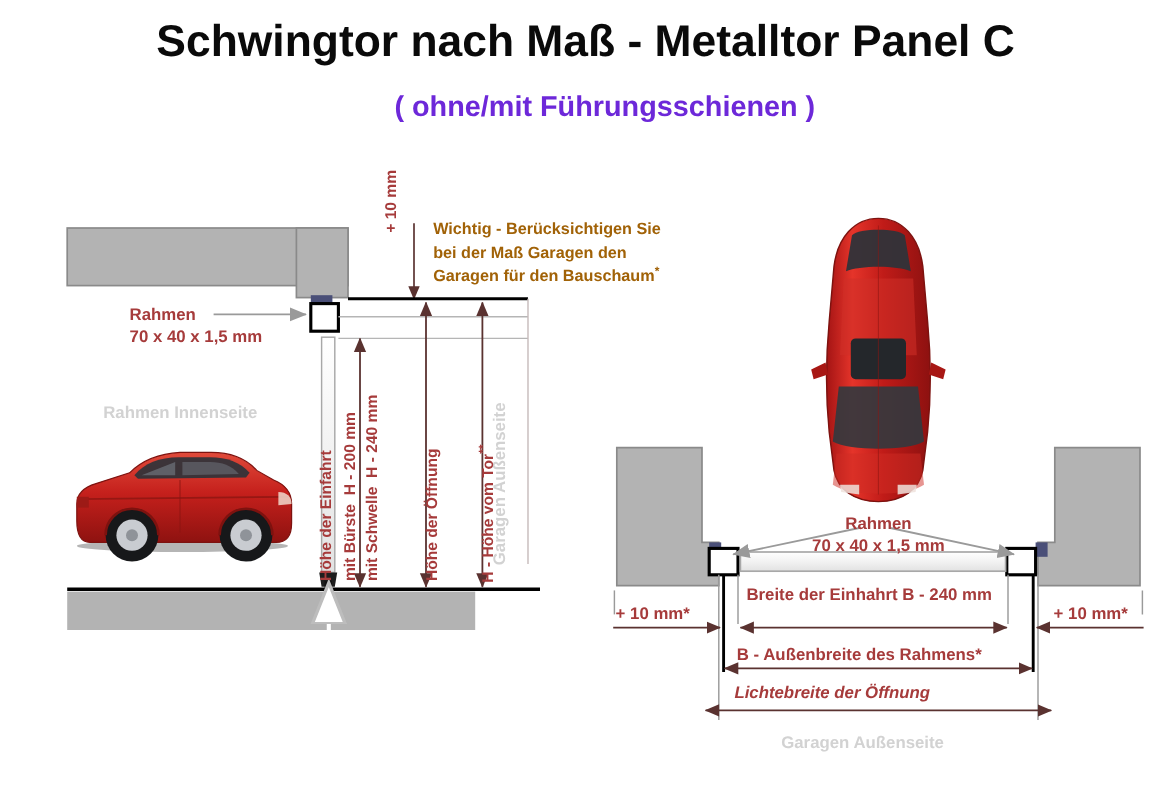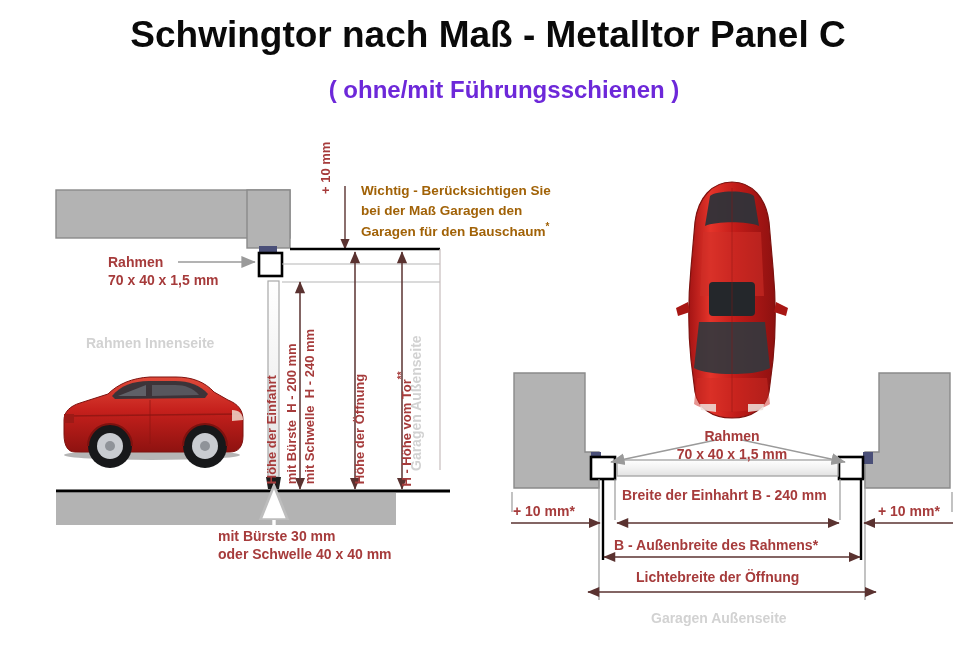--- a/index.html
+++ b/index.html
@@ -287,35 +287,31 @@
   <div class="lbl rot90" style="left:280px; top:468px; width:200px;">Höhe der Einfahrt</div>
 
   <div class="lbl rot90" style="left:300px; top:468px; width:230px;"><span>mit Bürste</span>&nbsp;&nbsp;<span>H - 200 mm</span></div>
 
   <div class="lbl rot90" style="left:318px; top:468px; width:240px;"><span>mit Schwelle</span>&nbsp;&nbsp;<span>H - 240 mm</span></div>
 
   <div class="lbl rot90" style="left:368px; top:468px; width:190px;">Höhe der Öffnung</div>
 
   <div class="lbl rot90" style="left:415px; top:468px; width:190px;"><span>H - Höhe vom Tor</span><span class="sup">**</span></div>
 
-  <div class="lbl" style="left:218px; top:528px; font-size:14px;">
-    <span>mit Bürste 30 mm</span><br>
-    <span>oder Schwelle  40 x 40 mm</span>
-  </div>
 
   <div class="lbl" style="left:662px; top:428px; font-size:14px; text-align:center; width:140px;">
     <span>Rahmen</span><br>
     <span>70 x 40 x 1,5 mm</span>
   </div>
 
   <div class="lbl" style="left:513px; top:503px; font-size:14px;">+ 10 mm*</div>
 
   <div class="lbl" style="left:878px; top:503px; font-size:14px;">+ 10 mm*</div>
 
   <div class="lbl" style="left:622px; top:487px; font-size:14px;">Breite der Einhahrt B - 240 mm</div>
 
   <div class="lbl" style="left:614px; top:537px; font-size:14px;text-align:right;">B - Außenbreite des Rahmens*</div>
 
-  <div class="lbl" style="left:636px; top:569px; font-size:14px;">Lichtebreite der Öffnung</div>
+  <div class="lbl" style="left:612px; top:569px; font-size:14px;font-style:italic;">Lichtebreite der Öffnung</div>
 
   <div class="ghost" style="left:651px; top:610px;">Garagen Außenseite</div>
 
 </div>
 
 </body></html>

